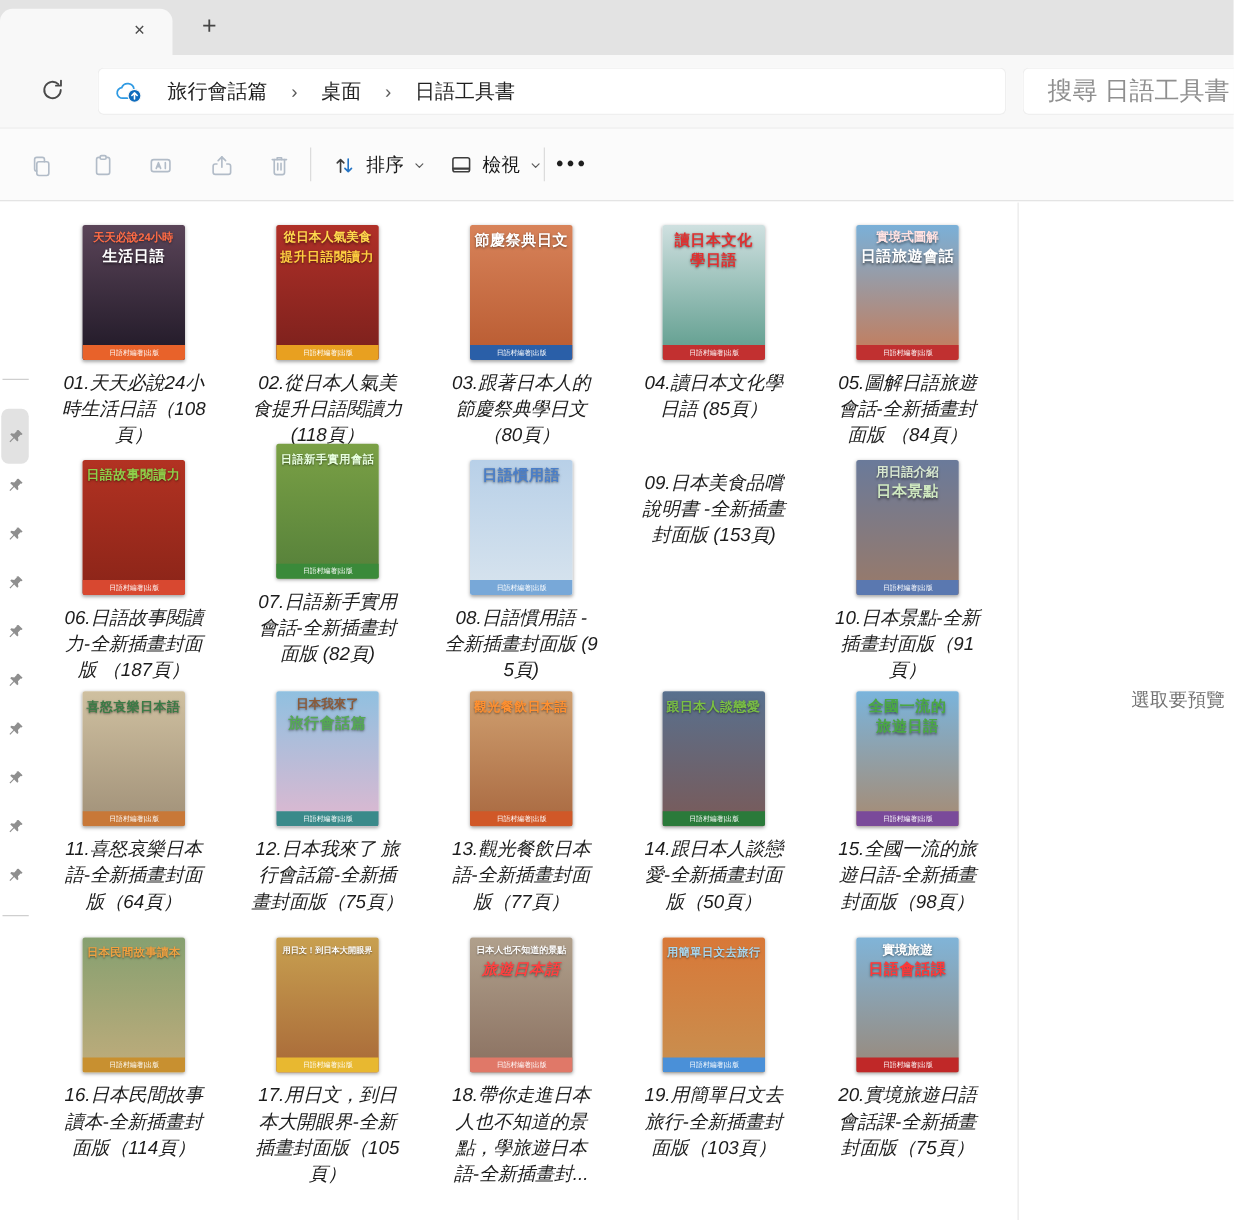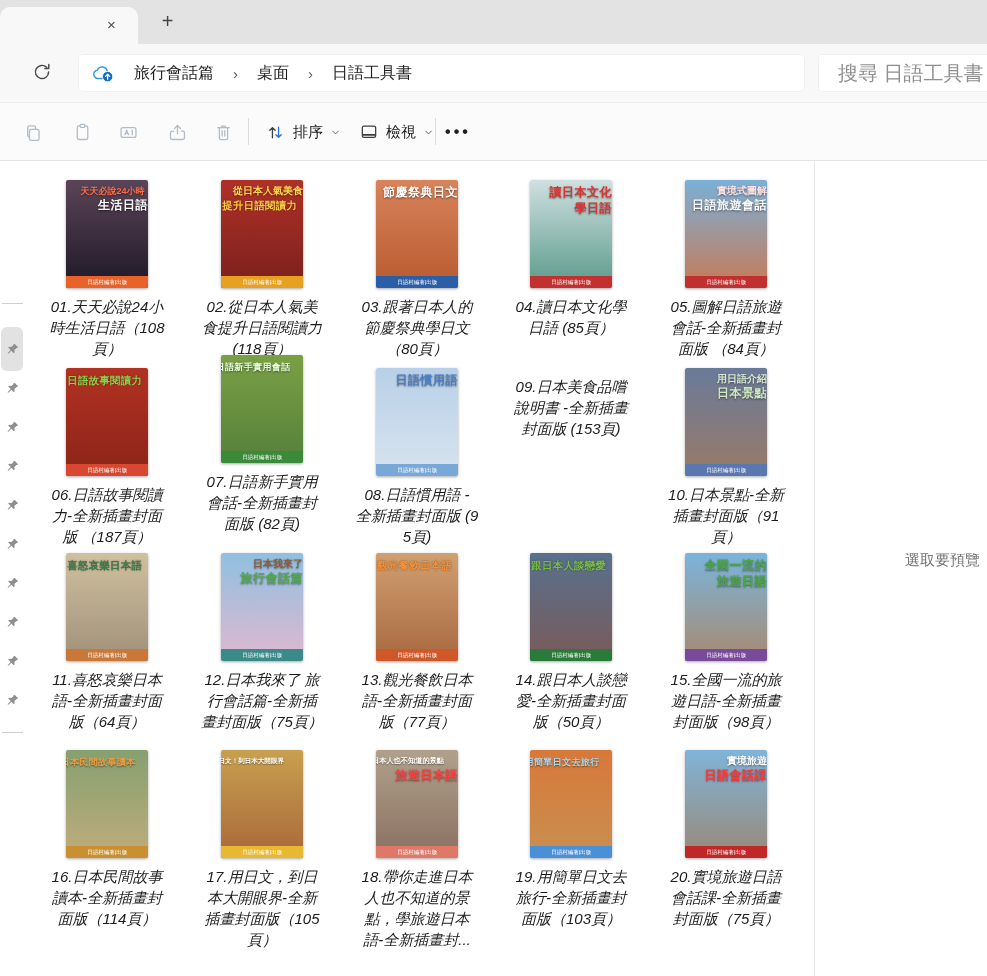--- a/index.html
+++ b/index.html
@@ -50,21 +50,21 @@
   .pin { position:absolute; left:1px; width:22px; height:40px; display:flex;
     align-items:center; justify-content:center; cursor:pointer; }
   .pin.selected { background:#e2e2e2; border-radius:6px; height:44px; }
   .vdivider { position:absolute; left:814px; top:0; bottom:0; width:1px; background:#e9e9e9; }
   .preview-hint { position:absolute; left:905px; top:389px; font-size:15px; color:#737373; white-space:nowrap; }
 
   
   .file-item { position:absolute; width:150px; text-align:center; cursor:pointer; }
   .cover { position:relative; width:82px; height:108px; margin:0 auto; border-radius:2px;
     overflow:hidden; box-shadow:0 1px 3px rgba(0,0,0,.35);
-    display:flex; flex-direction:column; align-items:flex-end; padding-top:5px; }
+    display:flex; flex-direction:column; align-items:center; padding-top:5px; }
   .cv-small { font-size:10px; font-weight:bold; white-space:nowrap; line-height:1.25;
     text-shadow:0 1px 2px rgba(0,0,0,.45); }
   .cv-big { font-size:12px; font-weight:bold; white-space:nowrap; line-height:1.3;
     letter-spacing:.5px; text-shadow:0 1px 2px rgba(0,0,0,.5); }
   .strip { position:absolute; left:0; right:0; bottom:0; height:12px;
     display:flex; align-items:center; justify-content:center; }
   .strip span { font-size:10px; color:#fff; white-space:nowrap; transform:scale(.55); }
   .caption { width:124px; margin:8px auto 0; font-size:15px; line-height:21px; color:#1c1c1c;
     display:-webkit-box; -webkit-line-clamp:4; -webkit-box-orient:vertical; overflow:hidden;
     word-break:break-all;font-style:italic; }
@@ -375,21 +375,21 @@
             <div class="cv-small" style="color: rgb(255, 255, 255); transform: scale(0.654545);">用日文！到日本大開眼界</div>
             <div class="strip" style="background: rgb(232, 184, 48);">
               <span>日語村編著|出版</span>
             </div>
           </div>
           <figcaption class="caption">17.用日文，到日本大開眼界-全新插畫封面版（105頁）</figcaption>
         </figure>
         <figure class="file-item" style="left: 342px; top: 588px;">
           <div class="cover" style="background: linear-gradient(rgb(176, 160, 140), rgb(138, 112, 96));">
             <div class="cv-small" style="color: rgb(255, 255, 255); transform: scale(0.72);">日本人也不知道的景點</div>
-            <div class="cv-big" style="color: rgb(255, 64, 64); transform: scale(1);">旅遊日本語</div>
+            <div class="cv-big" style="color: rgb(255, 64, 64); transform: scale(1); font-style: italic;">旅遊日本語</div>
             <div class="strip" style="background: rgb(224, 120, 104);">
               <span>日語村編著|出版</span>
             </div>
           </div>
           <figcaption class="caption">18.帶你走進日本人也不知道的景點，學旅遊日本語-全新插畫封...</figcaption>
         </figure>
         <figure class="file-item" style="left: 496px; top: 588px;">
           <div class="cover" style="background: linear-gradient(rgb(216, 120, 56), rgb(200, 144, 80));">
             <div class="cv-big" style="color: rgb(168, 216, 240); transform: scale(0.75);">用簡單日文去旅行</div>
             <div class="strip" style="background: rgb(74, 144, 216);">

